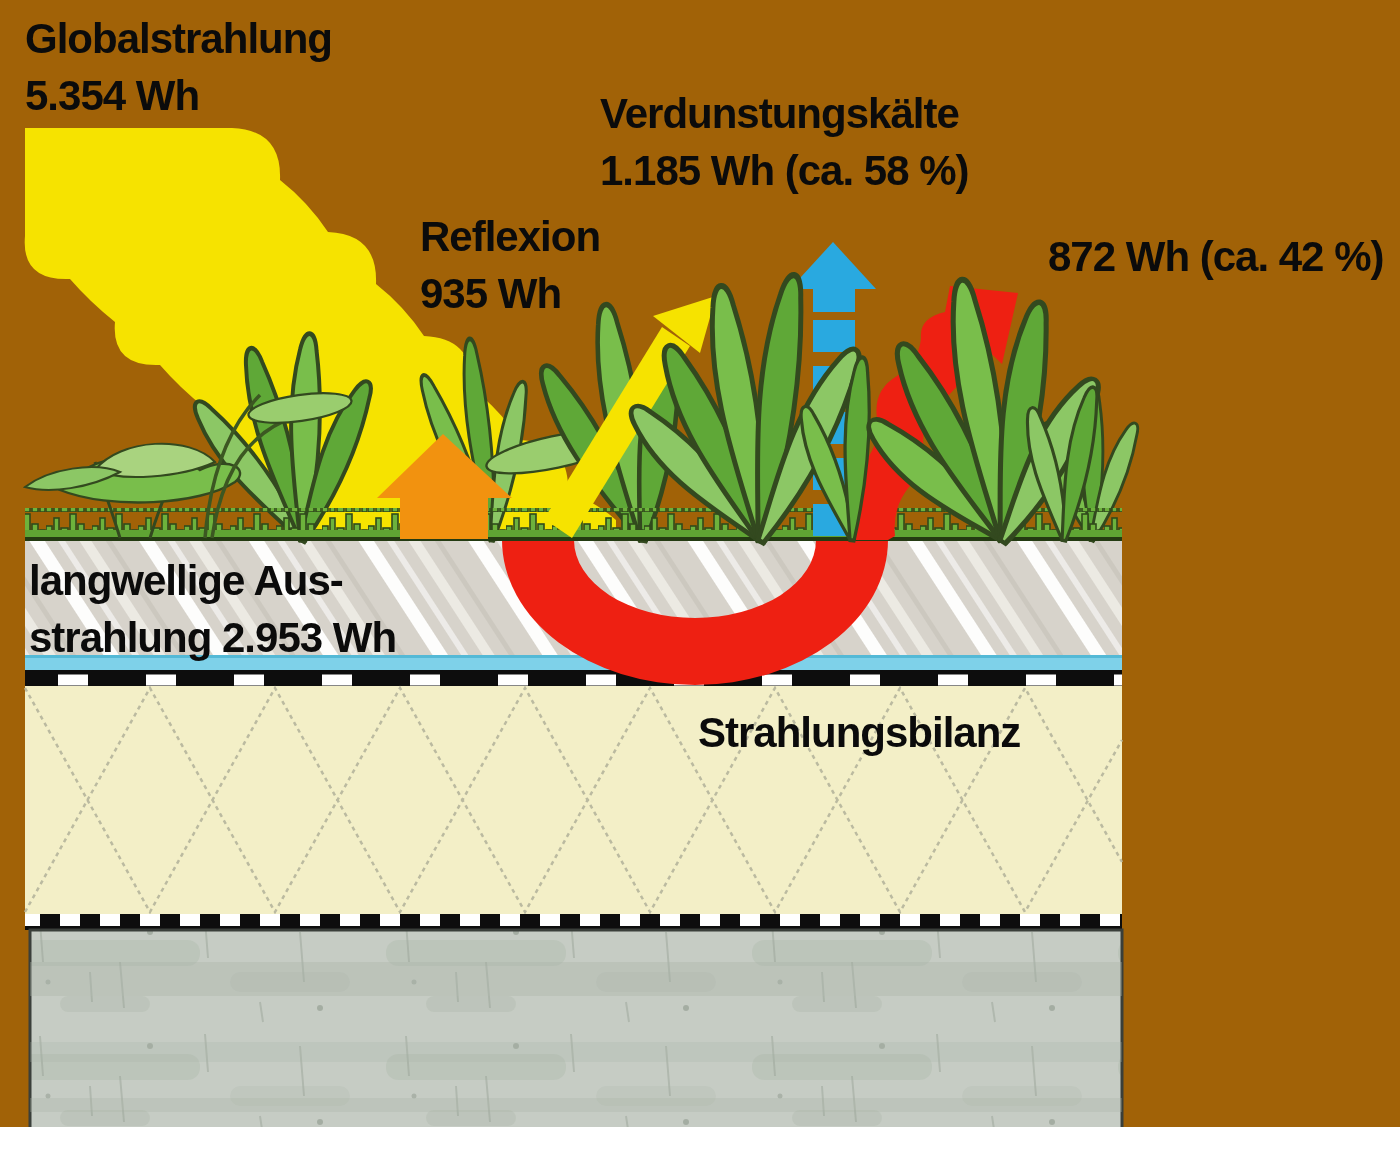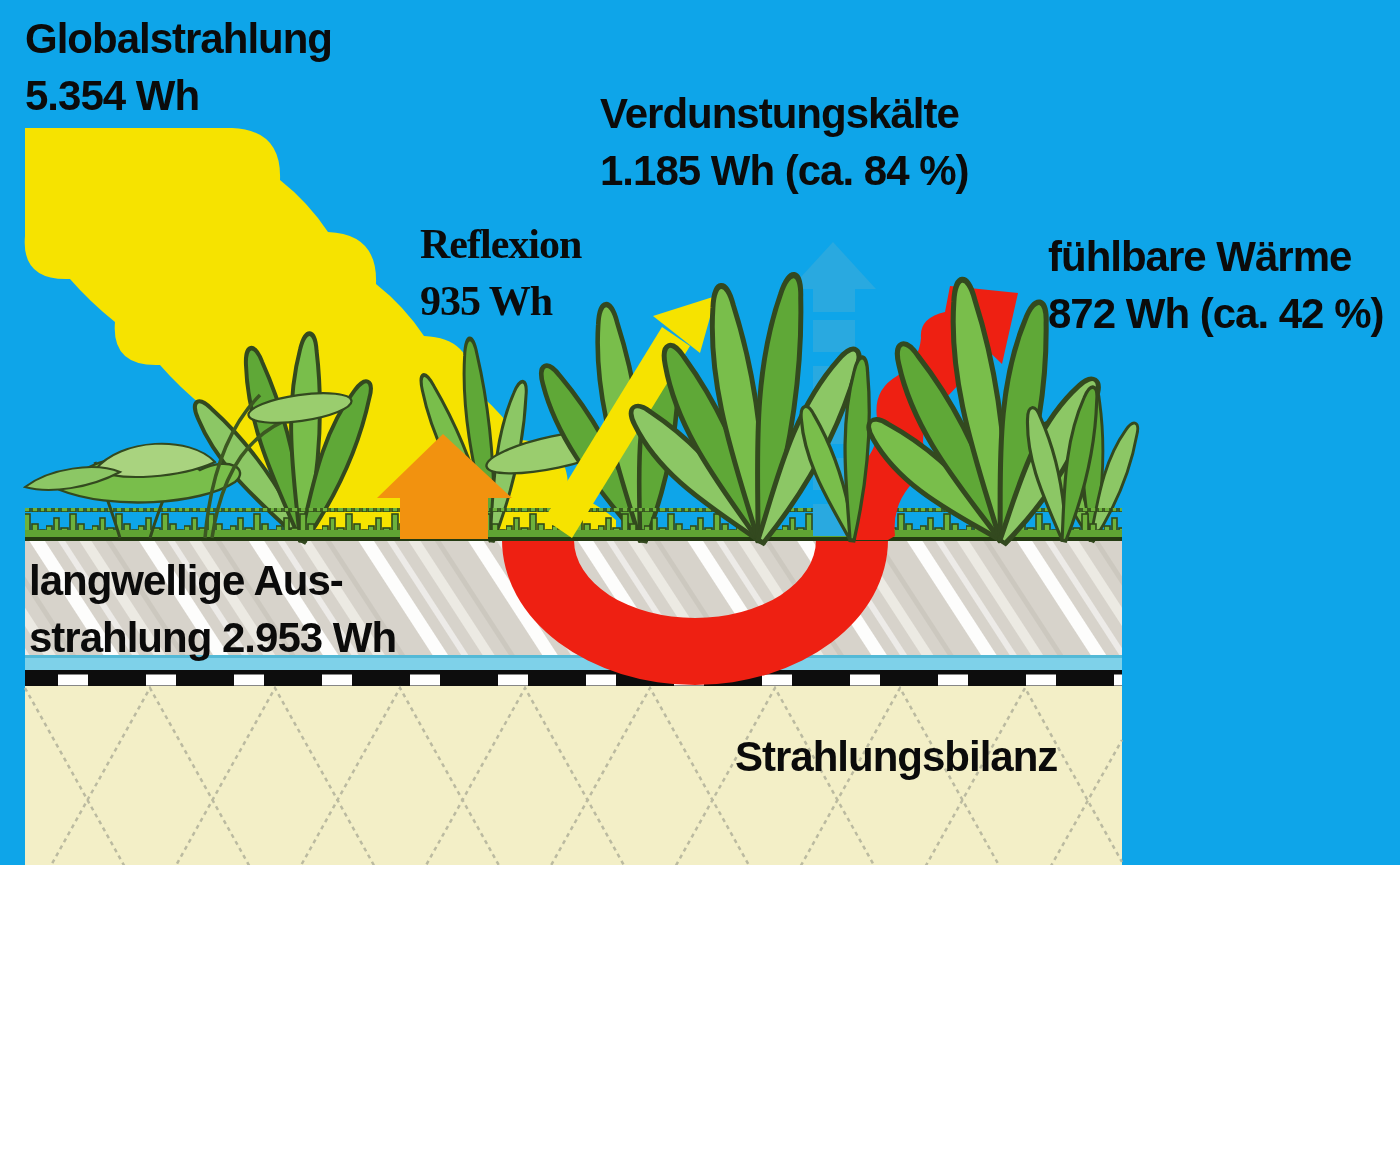--- a/index.html
+++ b/index.html
@@ -1,17 +1,17 @@
 <!DOCTYPE html>
 <html><head>
 <meta charset="utf-8">
 <style>
   html,body{margin:0;padding:0;background:#ffffff;}
   .stage{
-    position:relative;width:1400px;height:865px;background:#0ea5e9;overflow:hidden;
+    position:relative;width:1400px;height:1127px;background:#a16207;overflow:hidden;
     font-family:"Liberation Sans", sans-serif;color:#0b0b0b;
   }
   .stage svg{position:absolute;left:0;top:0;}
   .lbl{
     position:absolute;font-size:42px;font-weight:600;letter-spacing:-1px;
     line-height:57px;white-space:nowrap;
   }
   .lbl .ln{display:block;}
   .ta-c{text-align:left;}
   .ta-l{text-align:left;}
@@ -209,35 +209,34 @@
     </g>
   </svg>
 
   <div class="lbl ta-l" style="left:25px;top:10px;">
     <span class="ln">Globalstrahlung</span>
     <span class="ln">5.354 Wh</span>
   </div>
 
   <div class="lbl ta-c" style="left:600px;top:85px;width:470px;">
     <span class="ln">Verdunstungskälte</span>
-    <span class="ln">1.185 Wh (ca. 84 %)</span>
-  </div>
-
-  <div class="lbl ta-c" style="left:420px;top:216px;width:280px;font-family:Liberation Serif, serif;">
+    <span class="ln">1.185 Wh (ca. 58 %)</span>
+  </div>
+
+  <div class="lbl ta-c" style="left:420px;top:208px;width:280px;">
     <span class="ln">Reflexion</span>
     <span class="ln">935 Wh</span>
   </div>
 
   <div class="lbl ta-c" style="left:1048px;top:228px;width:352px;">
-    <span class="ln">fühlbare Wärme</span>
     <span class="ln">872 Wh (ca. 42 %)</span>
   </div>
 
   <div class="lbl ta-l" style="left:29px;top:552px;">
     <span class="ln">langwellige Aus-</span>
     <span class="ln">strahlung 2.953 Wh</span>
   </div>
 
-  <div class="lbl ta-c" style="left:735px;top:704px;width:390px;margin-top:24px;">
+  <div class="lbl ta-c" style="left:698px;top:704px;width:390px;">
     <span class="ln">Strahlungsbilanz</span>
   </div>
 
 </div>
 
 </body></html>

